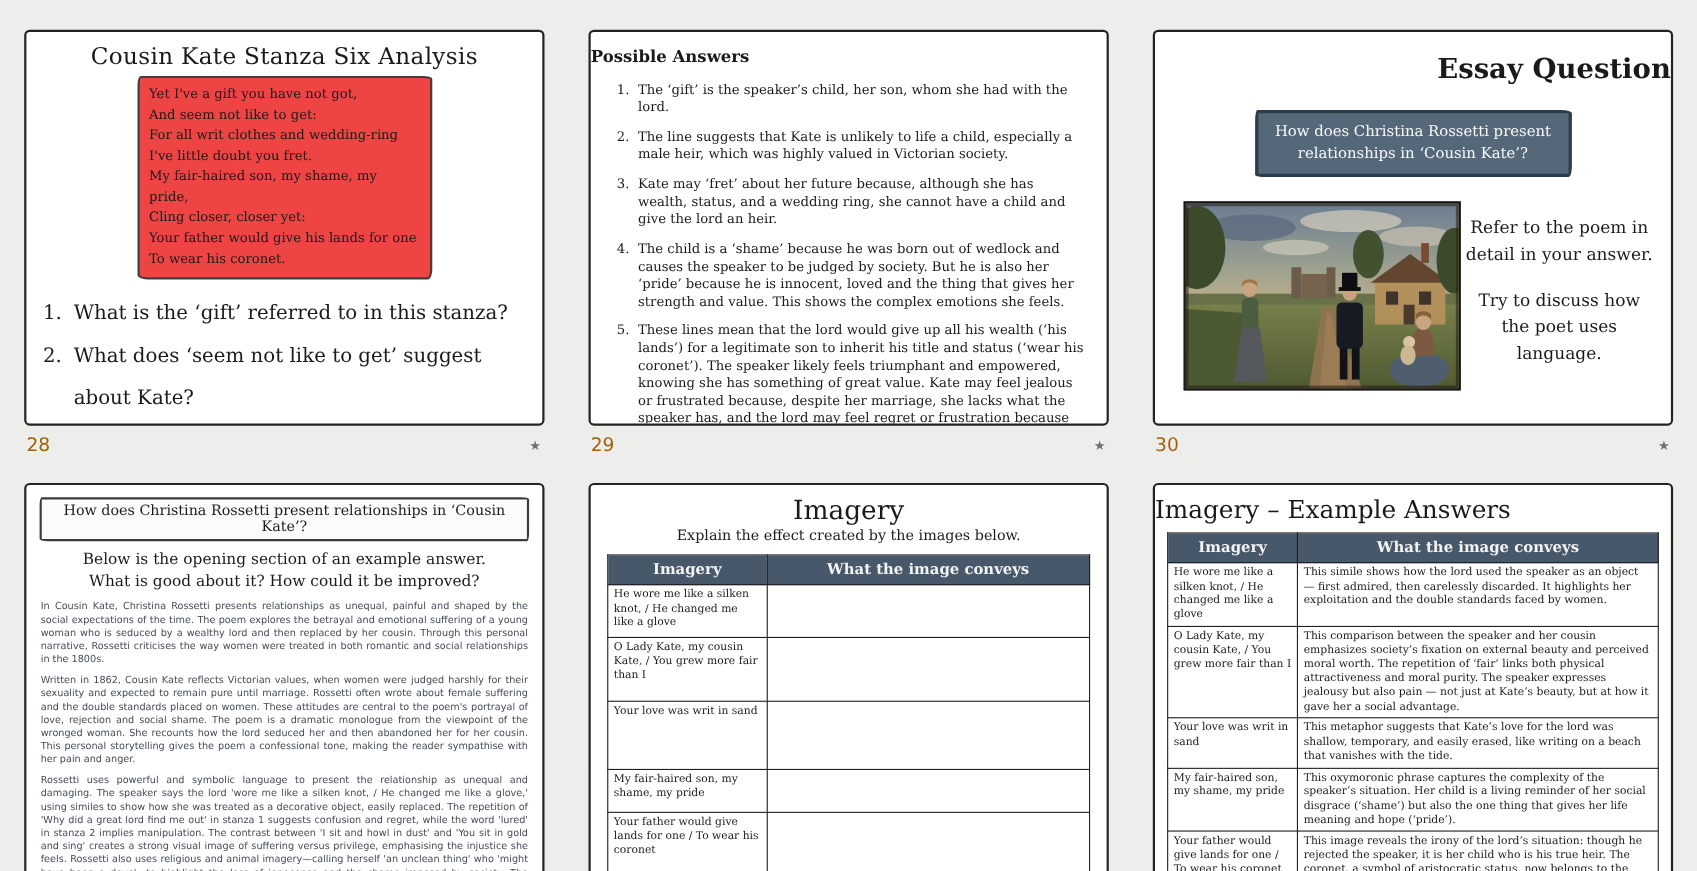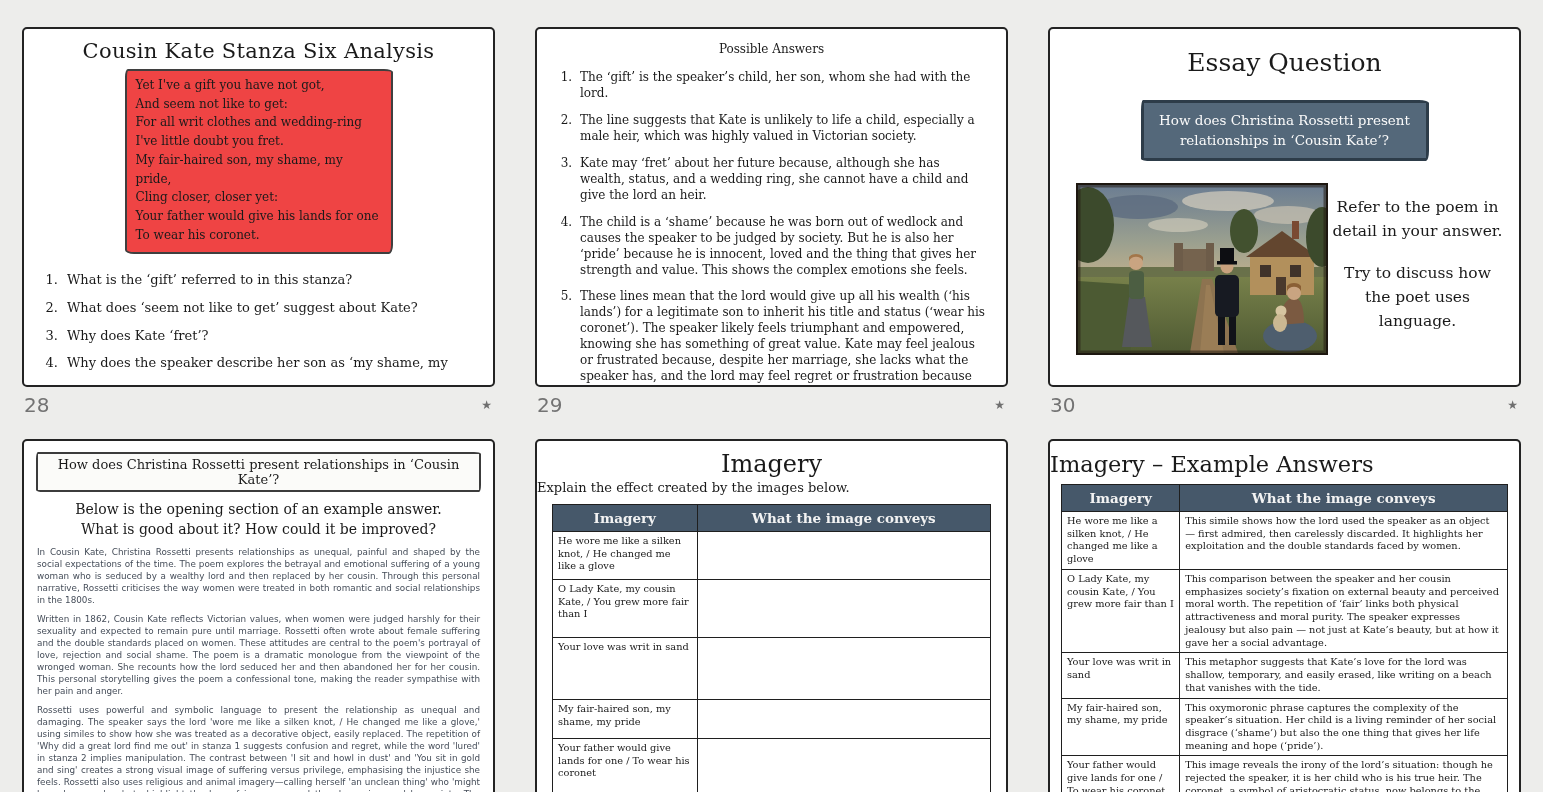--- a/index.html
+++ b/index.html
@@ -19,40 +19,40 @@
   }
   .pos-r1c1{left:22px; top:12px;}  .pos-r1c2{left:535px; top:12px;}  .pos-r1c3{left:1048px; top:12px;}
   .pos-r2c1{left:22px; top:424px;} .pos-r2c2{left:535px; top:424px;} .pos-r2c3{left:1048px; top:424px;}
 
   .meta {
     position:absolute; width:473px; height:22px; top:379px;
     display:flex; justify-content:space-between; align-items:center;
     font-family:"DejaVu Sans", sans-serif;
   }
   .meta-c1{left:22px;} .meta-c2{left:535px;} .meta-c3{left:1048px;}
-  .meta .num { font-size:20px; color:#737373; padding-left:2px;text-align:center; }
+  .meta .num { font-size:17px; color:#a16207; padding-left:2px;text-align:center; }
   .meta .star { font-size:12px; color:#6f6f6f; padding-right:3px; }
 
   
   .s1-title { text-align:center; font-size:21px; margin:10px 0 0; font-weight:normal; letter-spacing:.3px; }
   .poem-box {
     width:246px; margin:6px auto 12px; background:#ef4444;
     border:2px solid #3f3f3f; border-radius:3px 9px 4px 9px / 8px 3px 9px 4px;
     padding:5px 9px 8px; font-size:12px; line-height:1.56;
   }
-  .q-list { margin:0 14px 0 14px; padding-left:24px; font-size:13px; line-height:2.12; }
+  .q-list { margin:0 14px 0 14px; padding-left:24px; font-size:18px; line-height:2.12; }
   .q-list li { padding-left:5px; }
 
   
-  .s2-title { text-align:center; font-size:12px; font-weight:normal; margin:13px 0 14px; }
+  .s2-title { font-size:15px; font-weight:bold; margin:13px 0 14px; }
   .a-list { margin:0 18px 0 12px; padding-left:27px; font-size:12px; line-height:1.33; }
   .a-list li { margin-bottom:11px; padding-left:4px; }
 
   
-  .s3-title { text-align:center; font-size:25px; font-weight:normal; margin:19px 0 0; }
+  .s3-title { text-align:right; font-size:25px; font-weight:bold; margin:19px 0 0; }
   .q-box {
     width:288px; margin:23px auto 0; box-sizing:border-box;
     background:#54687a; border:3px solid #2d3c49; color:#fafafa;
     text-align:center; font-size:13.5px; line-height:1.5; padding:7px 6px;
     border-radius:2px 10px 3px 10px / 10px 3px 10px 2px;
   }
   .s3-body { display:flex; margin:22px 12px 0 26px; }
   .painting { width:248px; height:168px; border:2px solid #1d1710; background:#6f7f93; flex:none; }
   .s3-instr { flex:1; text-align:center; font-size:15.5px; line-height:1.55; margin-top:12px; padding:0 4px; }
   .s3-instr p { margin:0 0 18px; }
@@ -65,21 +65,21 @@
   }
   .s4-sub { text-align:center; font-size:14px; line-height:1.45; margin-top:7px; }
   .s4-paras {
     margin:6px 13px 0; font-family:"DejaVu Sans", sans-serif;
     font-size:8.8px; line-height:1.37; color:#454d59; text-align:justify;
   }
   .s4-paras p { margin:0 0 7px; }
 
   
   .s5-title { text-align:center; font-size:24px; font-weight:normal; margin:9px 0 2px; }
-  .s5-sub   { text-align:left; font-size:13px; margin:0 0 9px; }
+  .s5-sub   { text-align:center; font-size:13px; margin:0 0 9px; }
   .s6-title { text-align:left; font-size:22.5px; font-weight:normal; margin:10px 0 7px; }
   table.grid { border-collapse:collapse; margin:0 auto; }
   .img-table { width:calc(100% - 30px); }
   .ans-table { width:calc(100% - 22px); }
   table.grid th {
     background:#46586a; color:#f3f3f3; border:1px solid #1f1f1f;
     font-size:13.5px; padding:5px 4px; font-weight:bold;
   }
   .ans-table th { font-size:13px; padding:3px 4px; }
   table.grid td {

